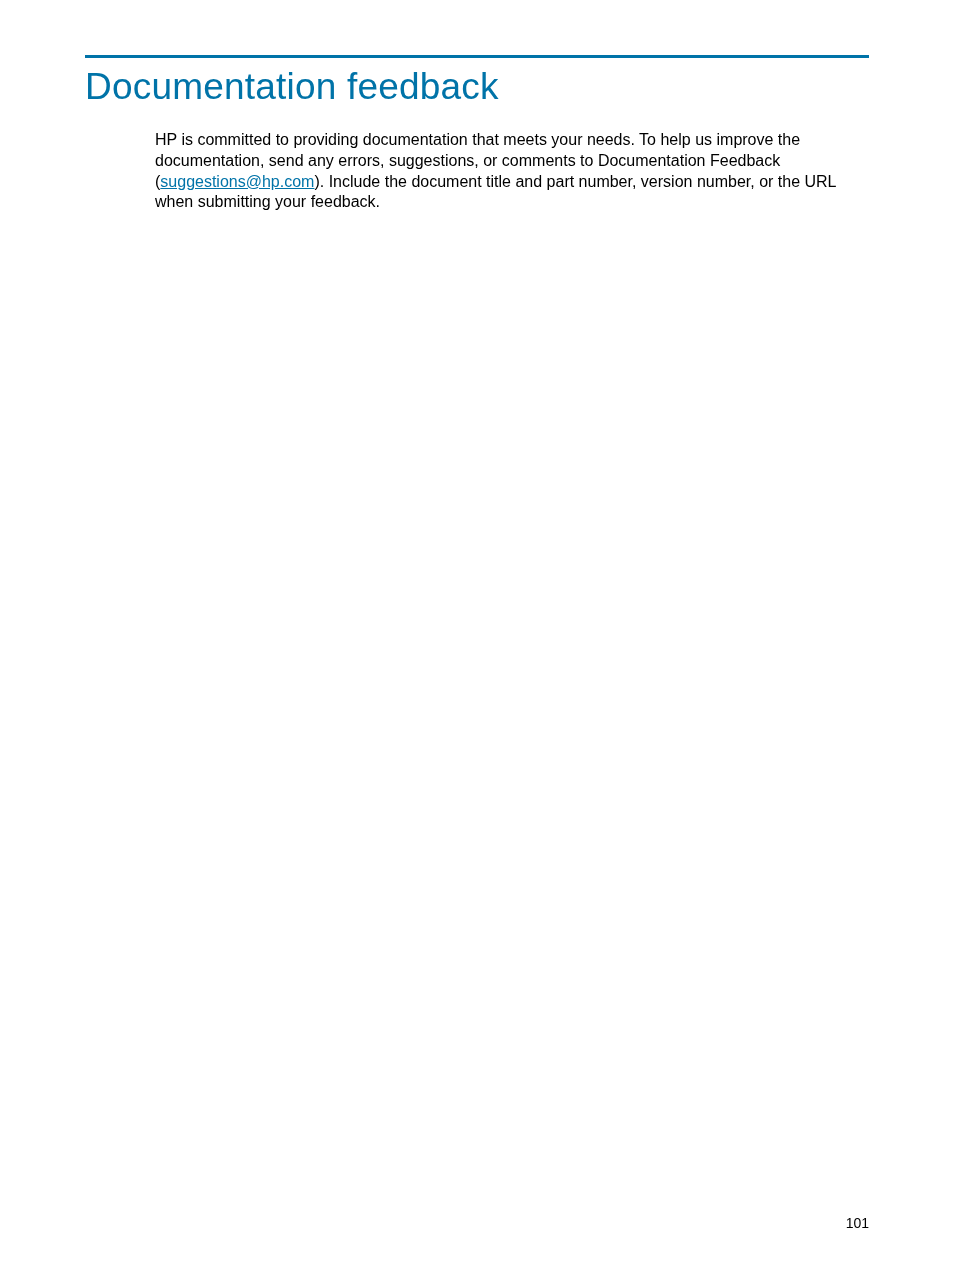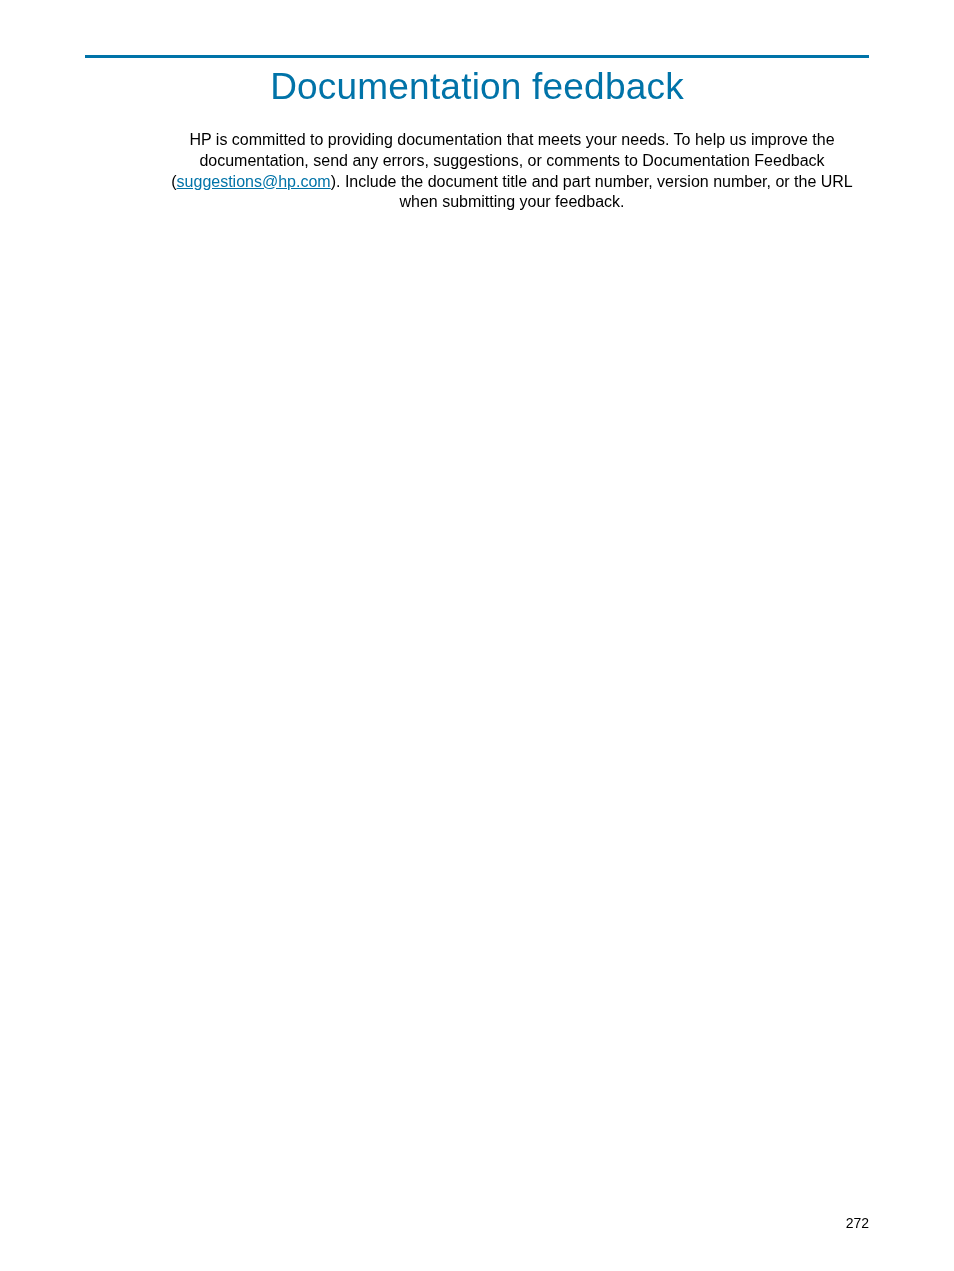--- a/index.html
+++ b/index.html
@@ -1,19 +1,18 @@
 <!DOCTYPE html>
 <html><head>
   <meta charset="utf-8">
   <style>
     * {
       margin: 0;
       padding: 0;
       box-sizing: border-box;
-      text-align: center;
     }
     body {
       width: 954px;
       height: 1271px;
       background: #ffffff;
       font-family: Arial, Helvetica, sans-serif;
       position: relative;
     }
     .page-container {
       padding: 55px 85px 0 85px;
@@ -57,13 +56,13 @@
 <body>
 
 <div class="page-container">
   <hr class="header-rule">
   <h1 class="page-title">Documentation feedback</h1>
   <p class="body-text">
     <span>HP is committed to providing documentation that meets your needs. To help us improve the documentation, send any errors, suggestions, or comments to Documentation Feedback (</span><a href="#" class="email-link">suggestions@hp.com</a><span>). Include the document title and part number, version number, or the URL when submitting your feedback.</span>
   </p>
 </div>
 
-<div class="page-number">272</div>
+<div class="page-number">101</div>
 
 </body></html>

